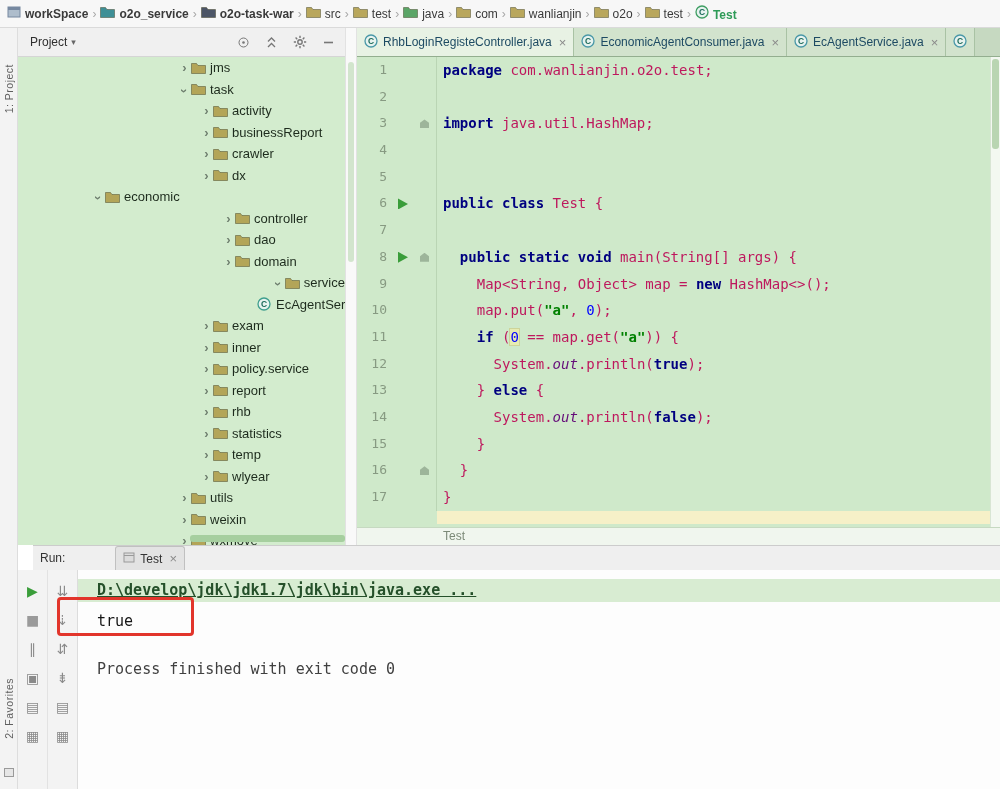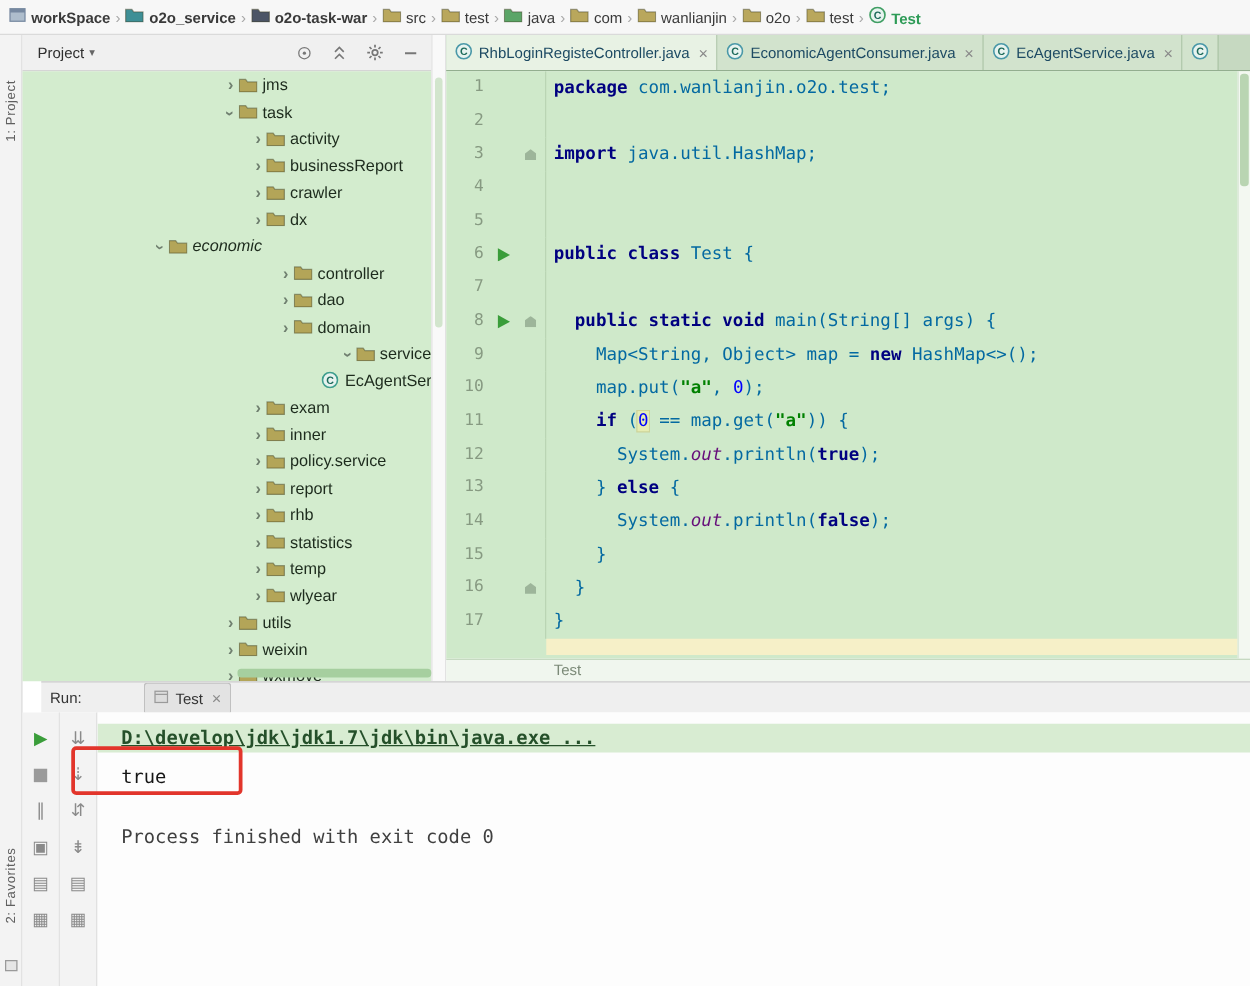--- a/index.html
+++ b/index.html
@@ -71,21 +71,21 @@
   .runarrow{position:absolute;left:11px;top:8px;width:10px;height:11px;background:#3a9d3a;
             clip-path:polygon(0 0,100% 50%,0 100%);}
   .gmark{position:absolute;right:7px;top:9px;width:9px;height:9px;background:#9db59a;
          clip-path:polygon(50% 0,100% 38%,100% 100%,0 100%,0 38%);}
   .codetext{white-space:pre;padding-left:6px;color:#000;}
   .tk-k{color:#000080;font-weight:bold;}
   .tk-s{color:#008000;font-weight:bold;}
   .tk-num{color:#0000ff;}
   .tk-numh{color:#0000ff;background:#e6ecb2;box-shadow:0 0 0 1px #cdd49a;}
   .tk-f{color:#660e7a;font-style:italic;}
-  .tk-p{color:#0369a1;}
+  .tk-p{color:#be185d;}
   .caretline{height:13px;background:#f6f0c8;margin-left:80px;}
 
   
   .ebc{position:absolute;left:357px;top:527px;width:643px;height:18px;background:#f0f6ee;
        border-top:1px solid #c6d9c1;font-size:12px;color:#7c8a78;line-height:17px;padding-left:86px;}
 
   
   .runbar{position:absolute;left:33px;top:545px;width:982px;height:25px;background:#efefef;
           border-top:1px solid #cccccc;display:flex;align-items:flex-end;font-size:12px;color:#333;gap:40px;}
   .runlabel{margin:0 10px 5px 7px;}
@@ -279,21 +279,21 @@
       </div>
       <div class="trow" style="padding-left: 182px;">
         <span class="chev">›</span>
         <span class="ticon">
           <svg width="15" height="12" viewBox="0 0 15 12">
             <path d="M.5 1.5 h5 l1.5 2 h7.5 v8 h-14 z" fill="#b3a558" stroke="rgba(60,60,30,.45)"></path>
           </svg>
         </span>
         <span class="tlbl">dx</span>
       </div>
-      <div class="trow" style="padding-left: 104px; font-style: italic;">
+      <div class="trow" style="padding-left: 74px;">
         <span class="chev exp">›</span>
         <span class="ticon">
           <svg width="15" height="12" viewBox="0 0 15 12">
             <path d="M.5 1.5 h5 l1.5 2 h7.5 v8 h-14 z" fill="#b3a558" stroke="rgba(60,60,30,.45)"></path>
           </svg>
         </span>
         <span class="tlbl">economic</span>
       </div>
       <div class="trow" style="padding-left: 204px;">
         <span class="chev">›</span>

